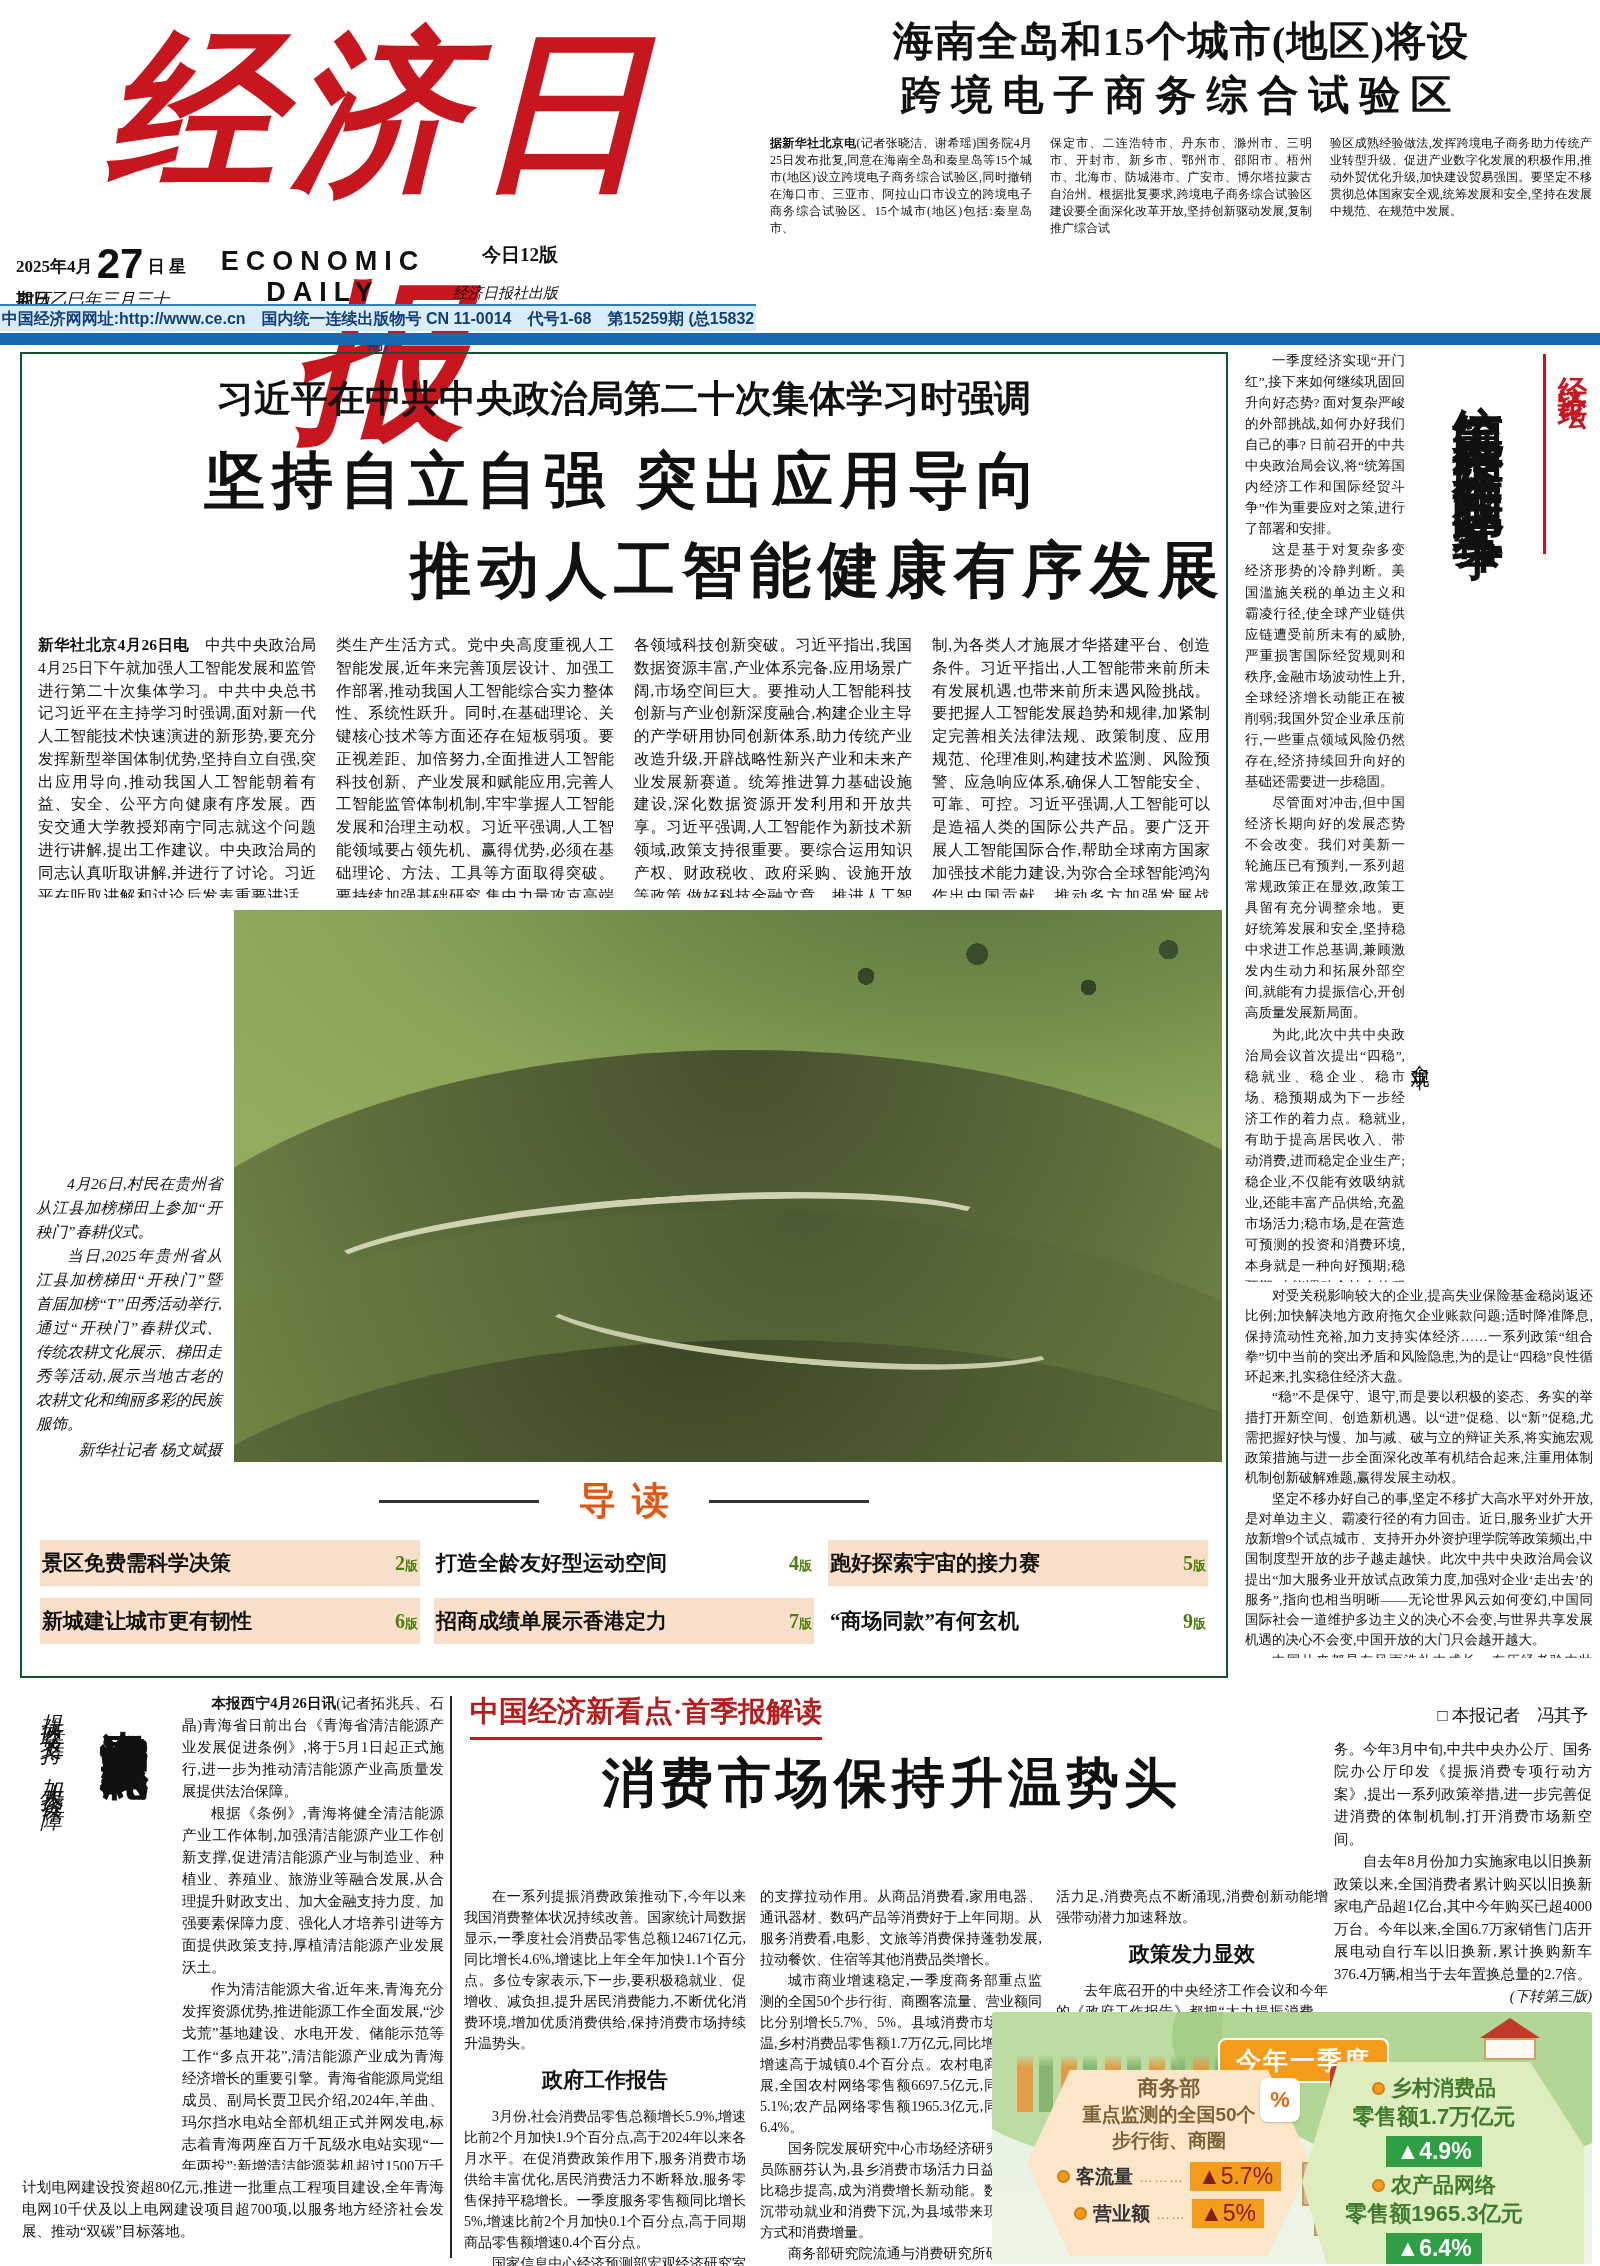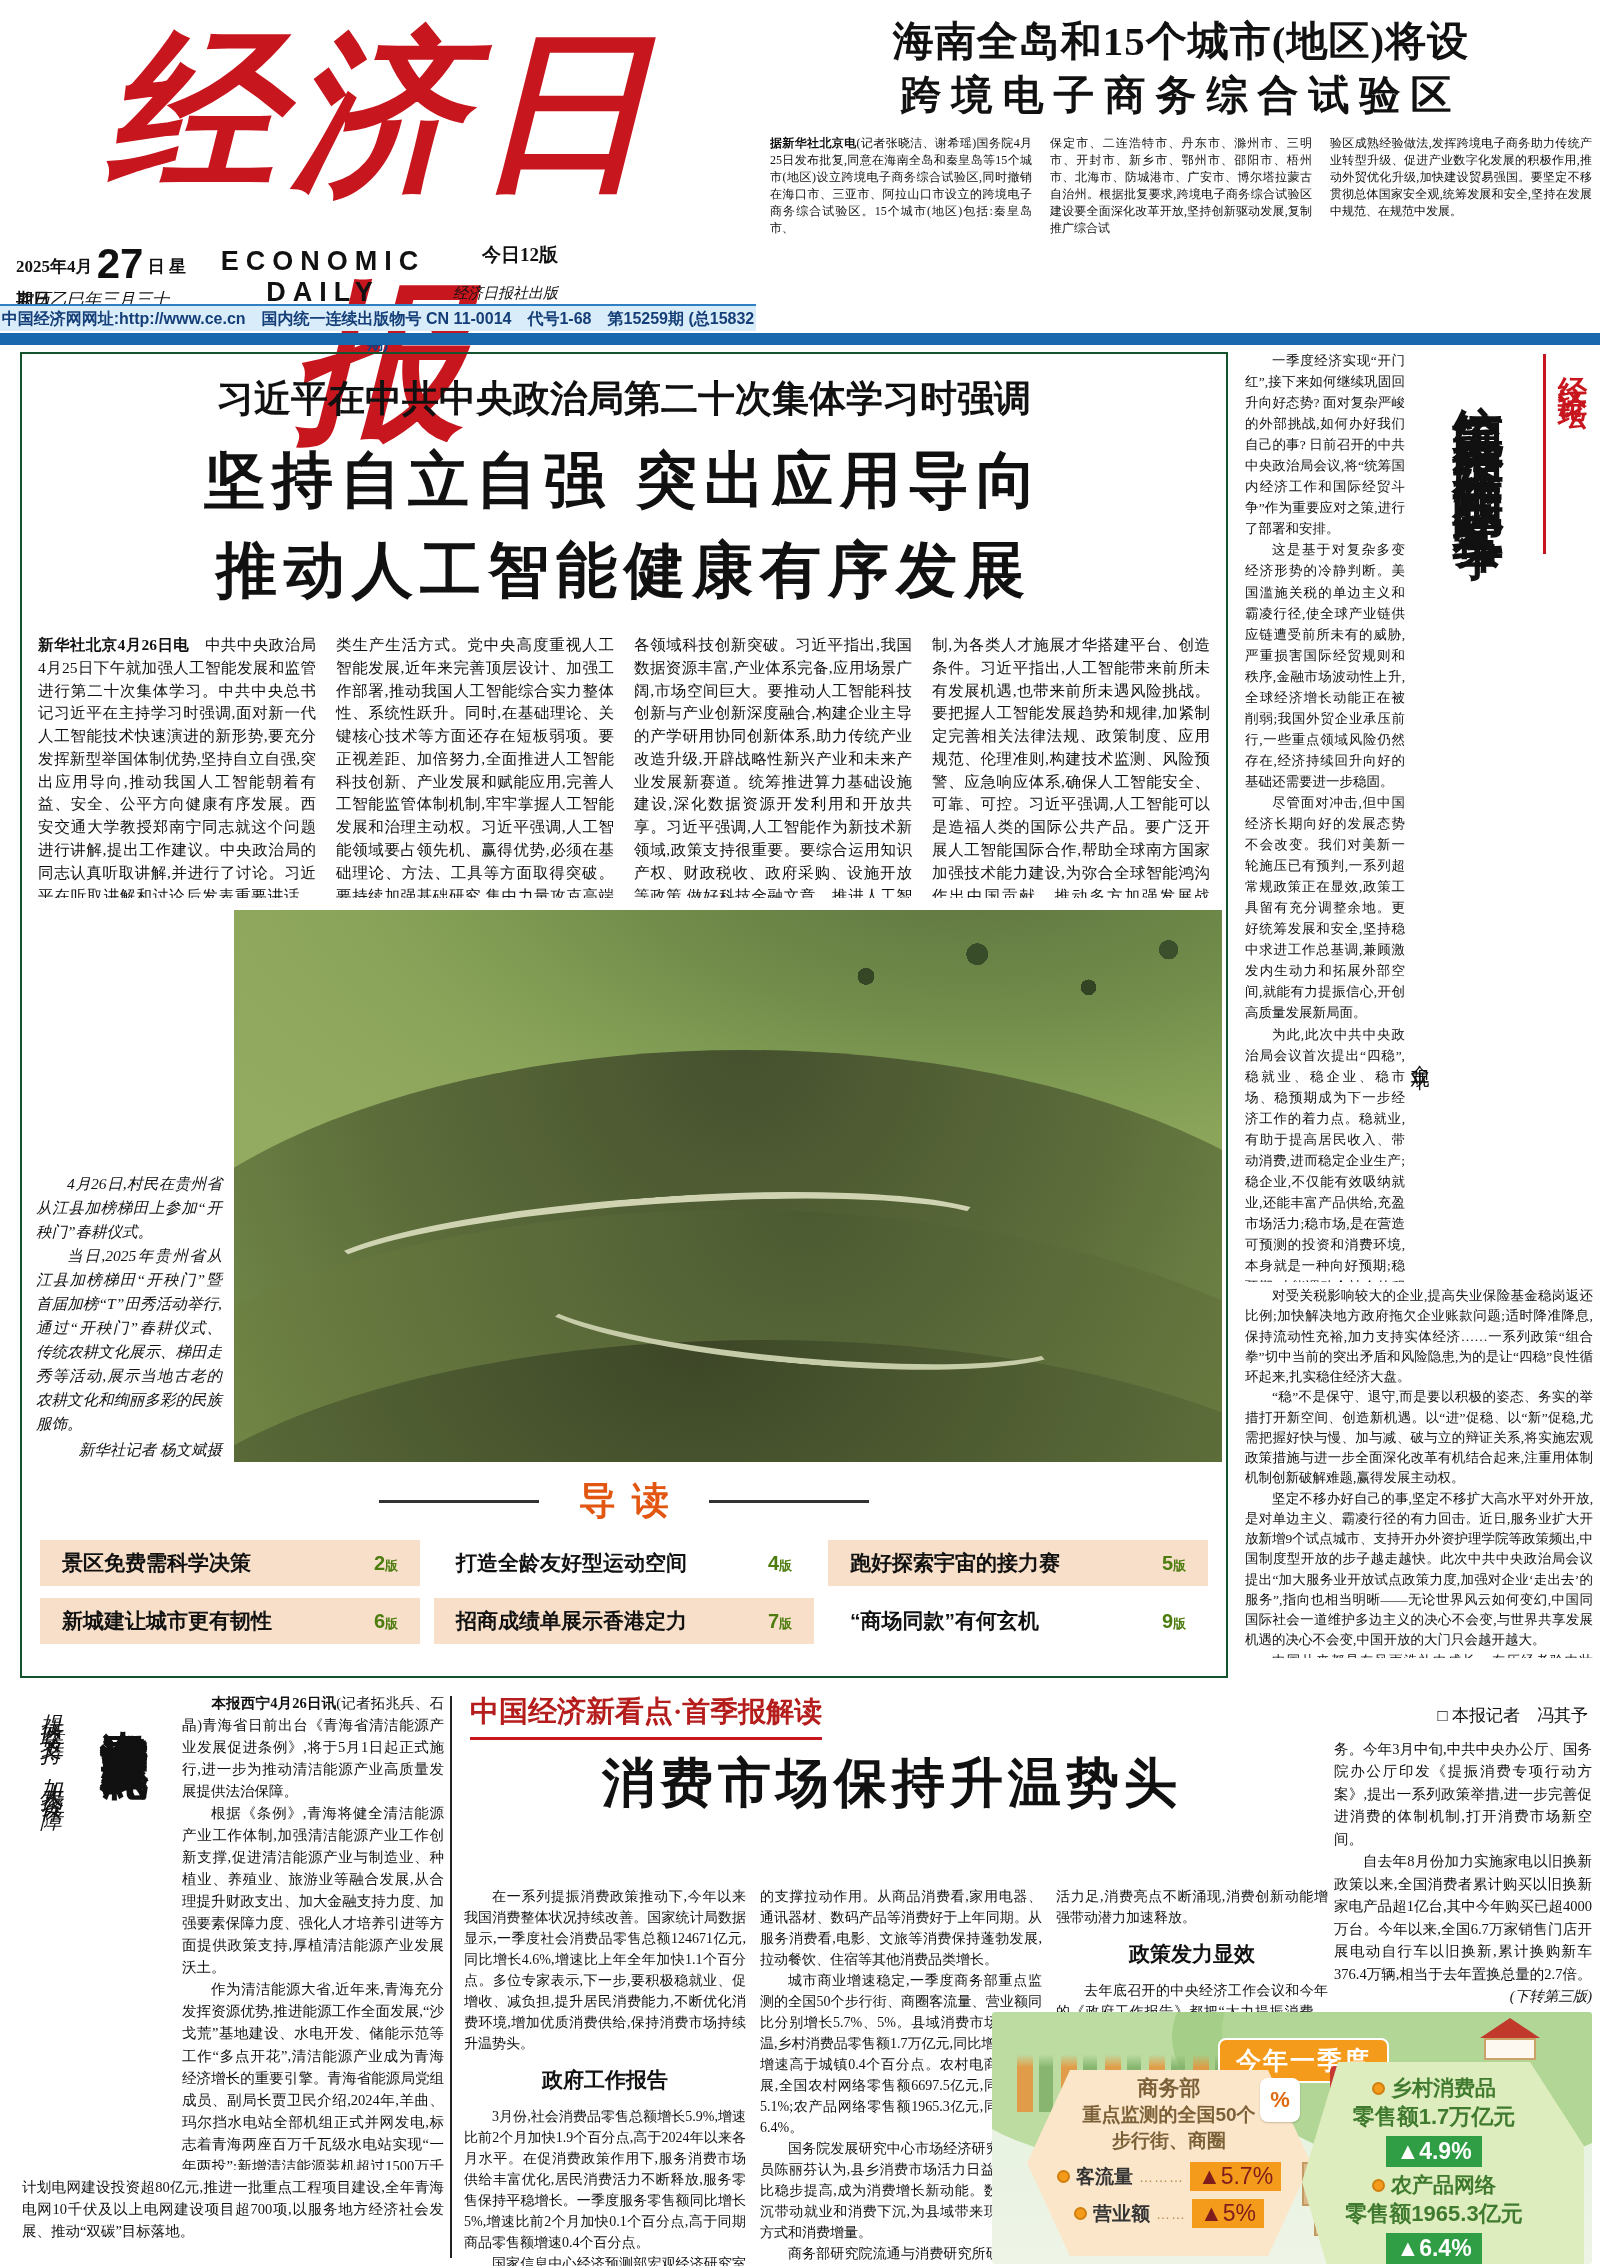--- a/index.html
+++ b/index.html
@@ -27,21 +27,21 @@
   .top-article .h1 { text-align:center; font-weight:900; font-size:41px; letter-spacing:1px; line-height:1.35; }
   .top-article .h2 { text-align:center; font-weight:900; font-size:41px; letter-spacing:10px; line-height:1.3; }
   .top-article .cols { display:flex; gap:18px; margin-top:12px; height:152px; overflow:hidden; }
   .top-article .cols > div { flex:1; font-size:12px; line-height:1.42; text-align:justify; }
   .dl { font-weight:bold; }
 
   
   .main-box { position:absolute; left:20px; top:352px; width:1208px; height:1326px; border:2px solid #14532d; }
   .kicker { margin-top:20px; text-align:center; font-family:"Liberation Sans", sans-serif; font-weight:900; font-size:37px; }
   .mh1 { margin-top:16px; text-align:center; font-family:"Liberation Sans", sans-serif; font-weight:900; font-size:61px; letter-spacing:7px; }
-  .mh2 { margin-top:8px; text-align:center; font-family:"Liberation Sans", sans-serif; font-weight:900; font-size:61px; letter-spacing:7px; }
+  .mh2 { margin-top:8px; text-align:right; font-family:"Liberation Sans", sans-serif; font-weight:900; font-size:61px; letter-spacing:7px; }
   .main-cols { display:flex; gap:20px; margin:22px 16px 0; height:264px; overflow:hidden; }
   .main-cols > div { flex:1; font-size:15.5px; line-height:1.47; text-align:justify; }
   .photo-row { display:flex; margin:12px 4px 0; height:552px; }
   .caption { width:208px; padding:0 12px 0 10px; display:flex; flex-direction:column; justify-content:flex-end;
              font-size:15.5px; line-height:1.55; font-style:italic; }
   .caption p { text-indent:2em; text-align:justify; }
   .caption .credit { text-align:right; font-style:italic; margin-top:2px; }
   .photo { flex:1; position:relative; overflow:hidden;
     background:
       radial-gradient(ellipse 900px 420px at 75% -10%, #5d7340 0%, #6f8a49 35%, #7f9a52 55%, #8aa45a 70%, #93ab60 100%),
@@ -57,22 +57,22 @@
                 radial-gradient(circle 18px at 45% 20%, #334726 60%, transparent 61%),
                 radial-gradient(circle 13px at 70% 35%, #2c3d20 60%, transparent 61%),
                 radial-gradient(circle 16px at 88% 18%, #36492a 60%, transparent 61%); opacity:.9; }
 
   
   .guide { margin:14px 18px 0; }
   .guide-title-row { display:flex; align-items:center; justify-content:center; gap:24px; }
   .guide-title-row .line { width:160px; height:3px; background:#333; }
   .guide-title { color:#e25612; font-family:"Liberation Sans", sans-serif; font-weight:900; font-size:37px; letter-spacing:16px; padding-left:16px; }
   .guide-grid { margin-top:14px; display:grid; grid-template-columns:repeat(3,1fr); gap:12px 14px; }
-  .guide-item { display:flex; justify-content:space-between; align-items:center; padding:9px 22px;
-                font-family:Liberation Sans, sans-serif; font-weight:bold; font-size:21px; }
+  .guide-item { display:flex; justify-content:space-between; align-items:center; padding:9px 2px;
+                font-family:Liberation Serif, serif; font-weight:bold; font-size:21px; }
   .guide-item.hl { background:#f7dfc9; }
   .guide-page { color:#4d7c0f; font-size:20px; white-space:nowrap; }
   .guide-page .bansm { font-size:13px; }
 
   
   .forum { position:absolute; left:1245px; top:350px; width:348px; height:1316px; }
   .forum-top { position:relative; display:flex; height:932px; overflow:hidden; }
   .forum-text { width:160px; font-size:13.5px; line-height:1.56; text-align:justify; overflow:hidden; }
   .forum-text p { text-indent:2em; }
   .forum-head { flex:1; position:relative; }

